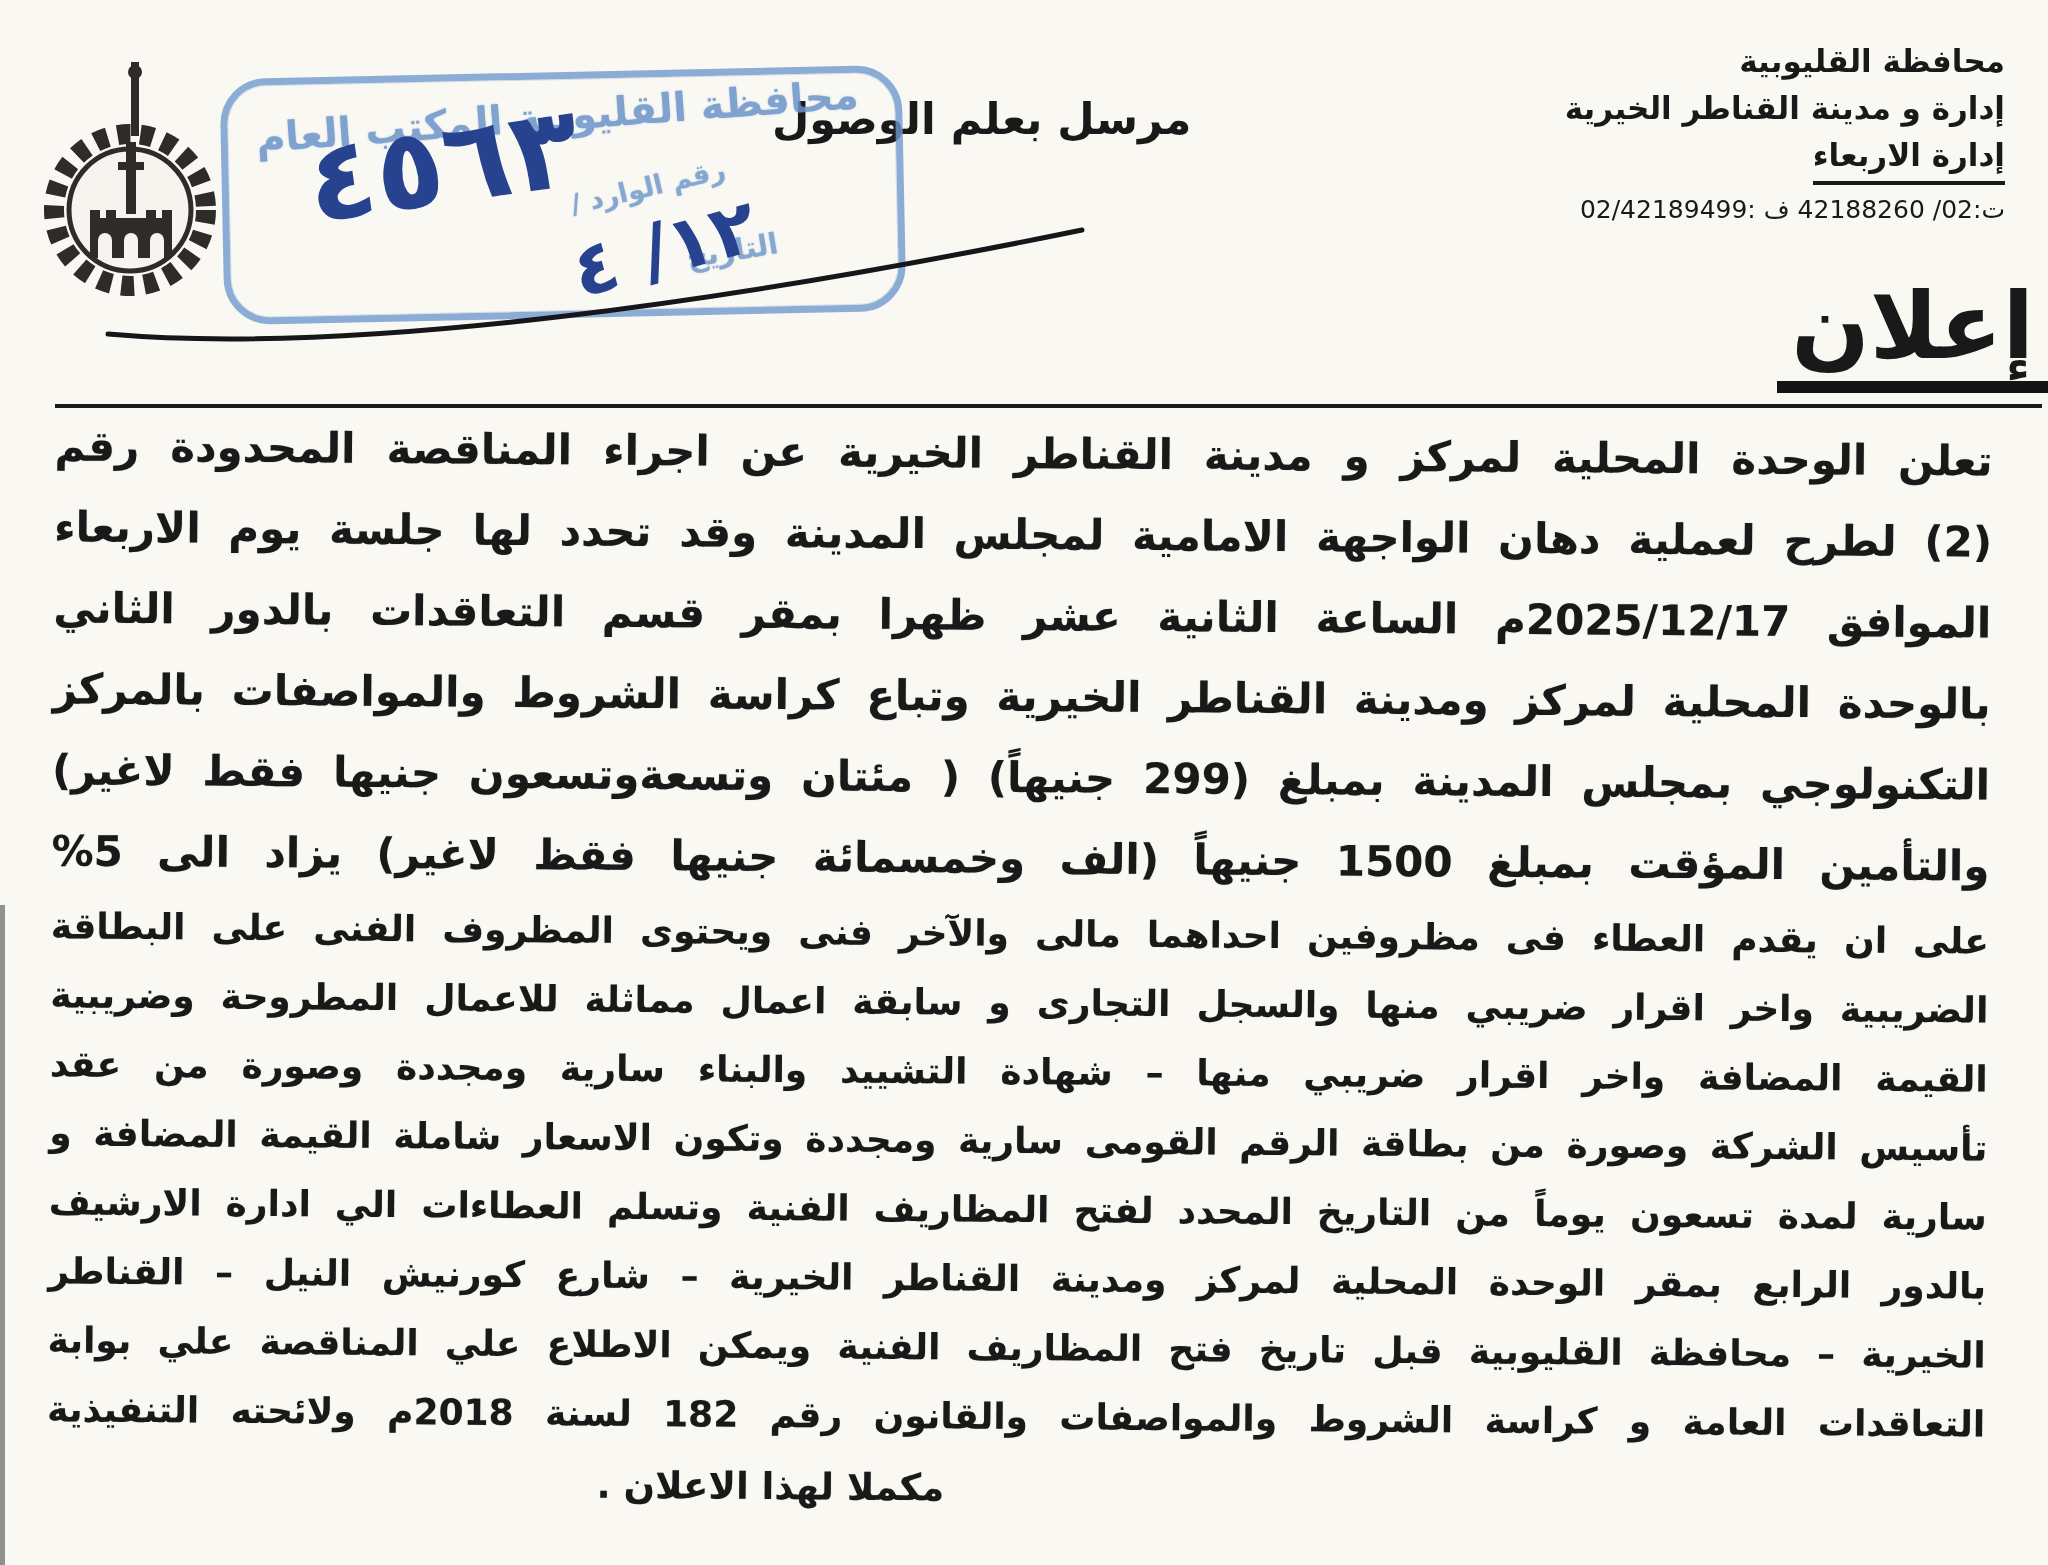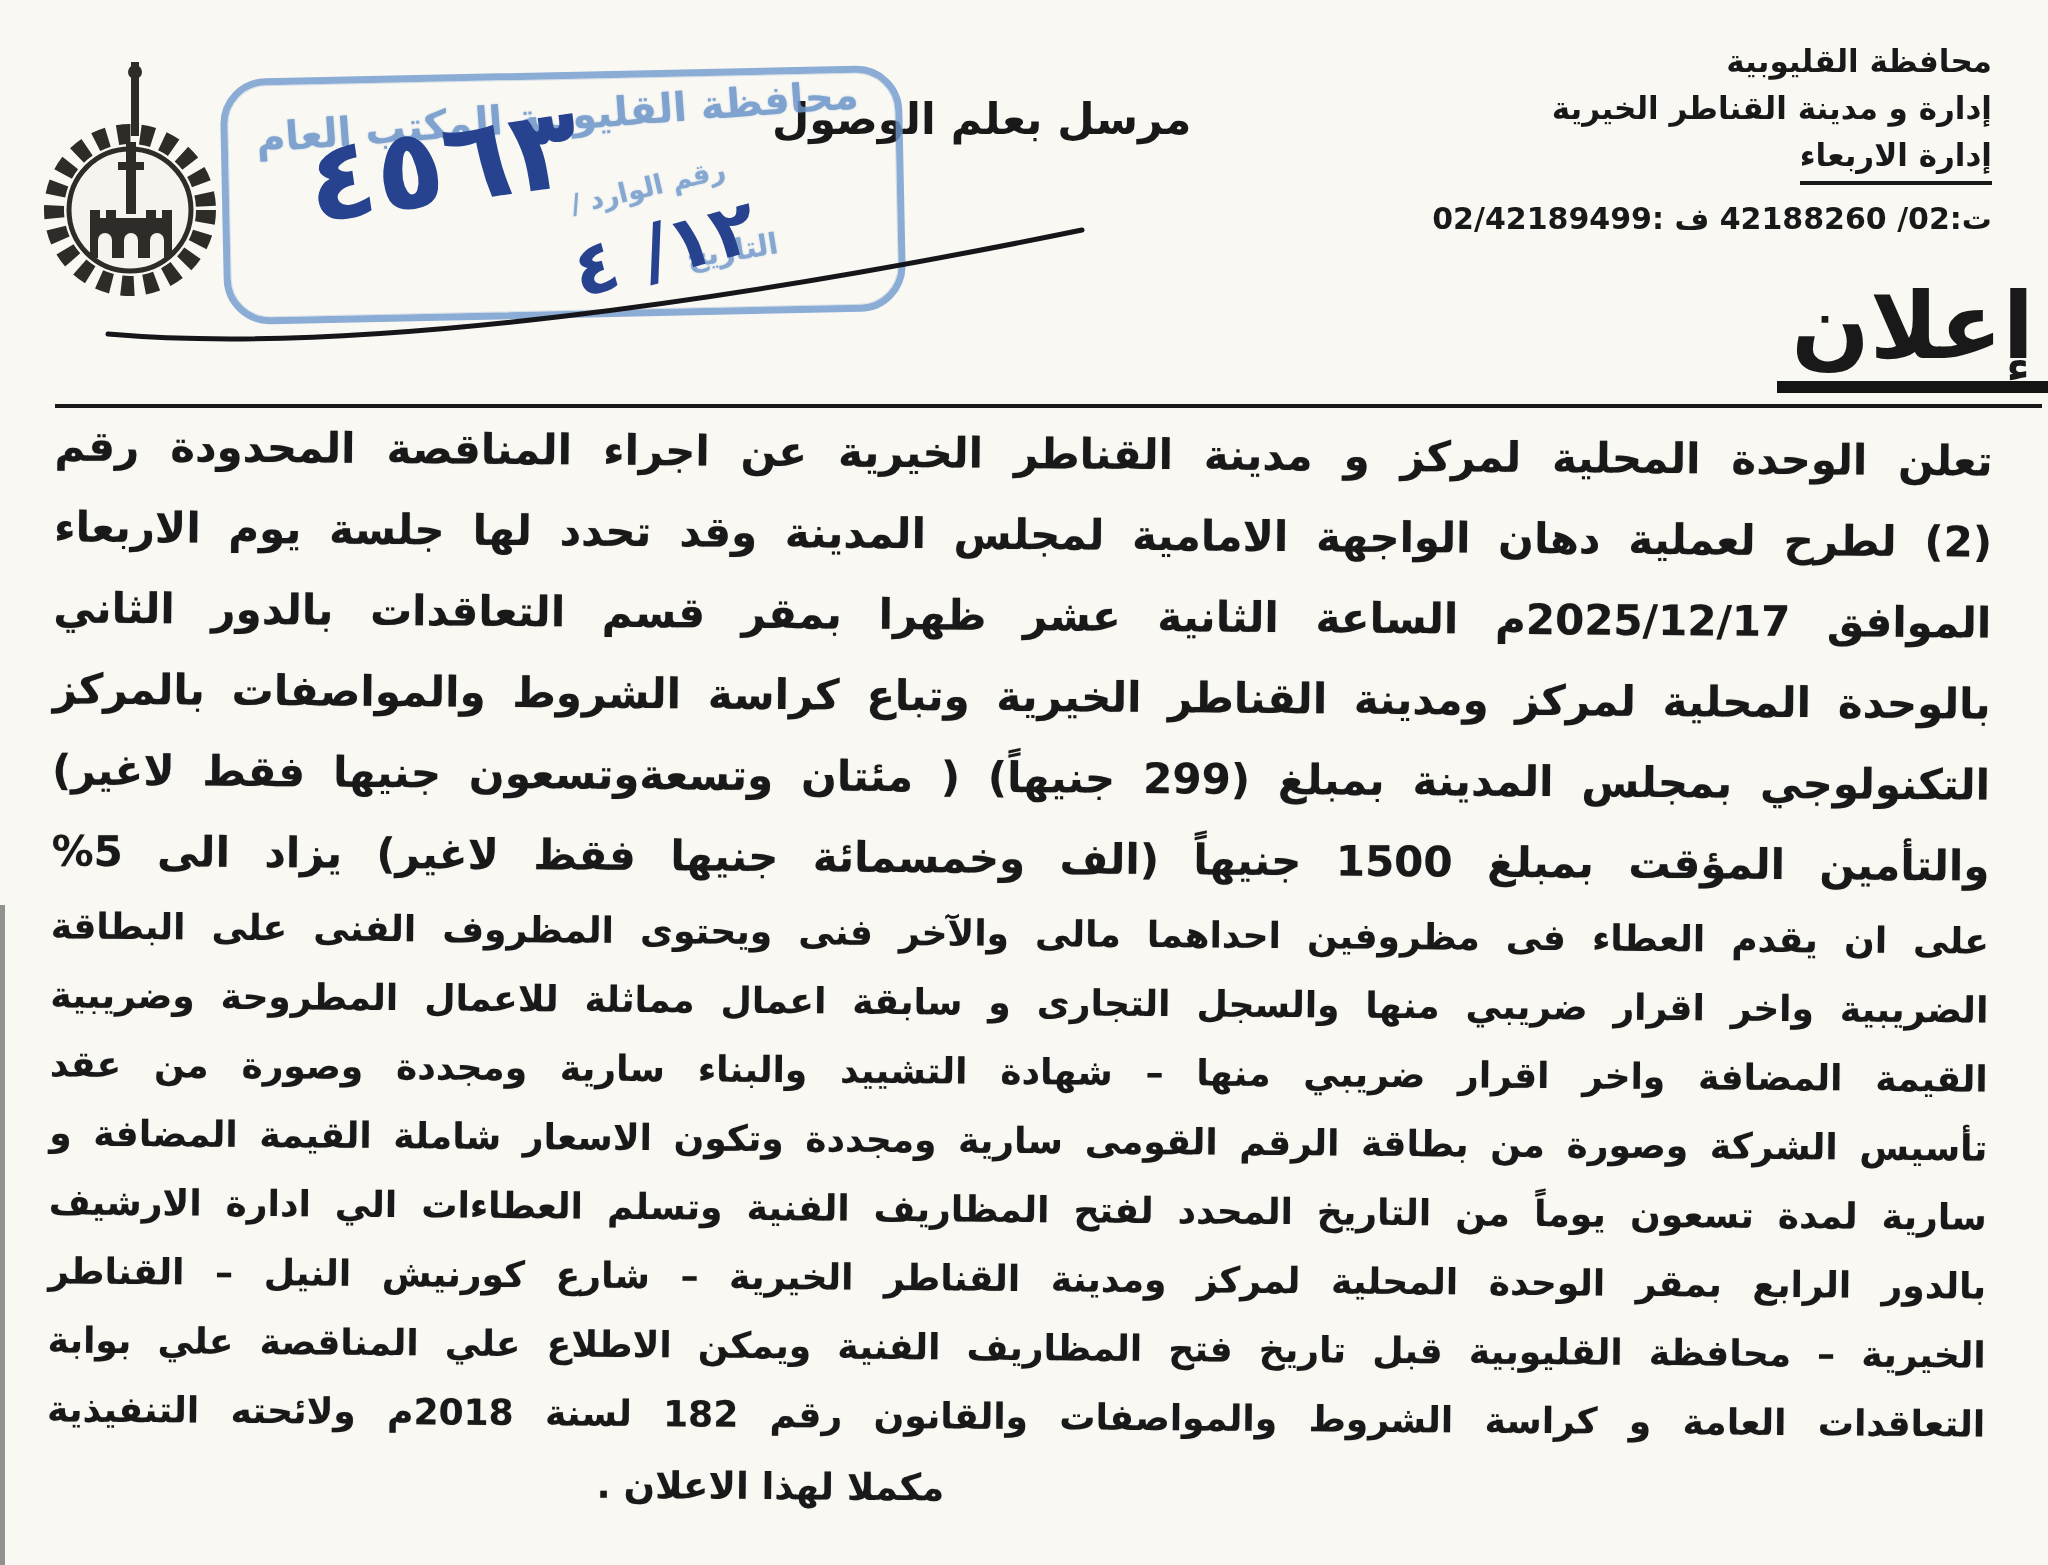--- a/index.html
+++ b/index.html
@@ -6,28 +6,28 @@
   .page{
     position:relative;
     width:2048px;height:1565px;
     background:#f9f8f3;
     overflow:hidden;
     font-family:"DejaVu Sans",sans-serif;
     color:#191919;
   }
   
   .letterhead{
-    position:absolute;top:38px;right:56px;width:980px;
+    position:absolute;top:38px;right:43px;width:980px;
     direction:rtl;text-align:right;font-weight:700;
   }
   .letterhead .org-line{font-size:31px;line-height:47px;}
   .letterhead .dept{display:inline-block;border-bottom:4px solid #191919;padding-bottom:2px;}
   .letterhead .phones{
-    direction:rtl;font-size:30px;margin-top:16px;letter-spacing:.5px;
-    font-weight:700;
+    direction:rtl;font-size:25px;margin-top:10px;letter-spacing:.5px;
+    font-weight:400;
   }
   
   .receipt-note{
     position:absolute;left:772px;top:94px;
     font-size:43px;font-weight:700;direction:rtl;white-space:nowrap;
   }
   
   .emblem{position:absolute;left:38px;top:58px;}
   
   .stamp{

